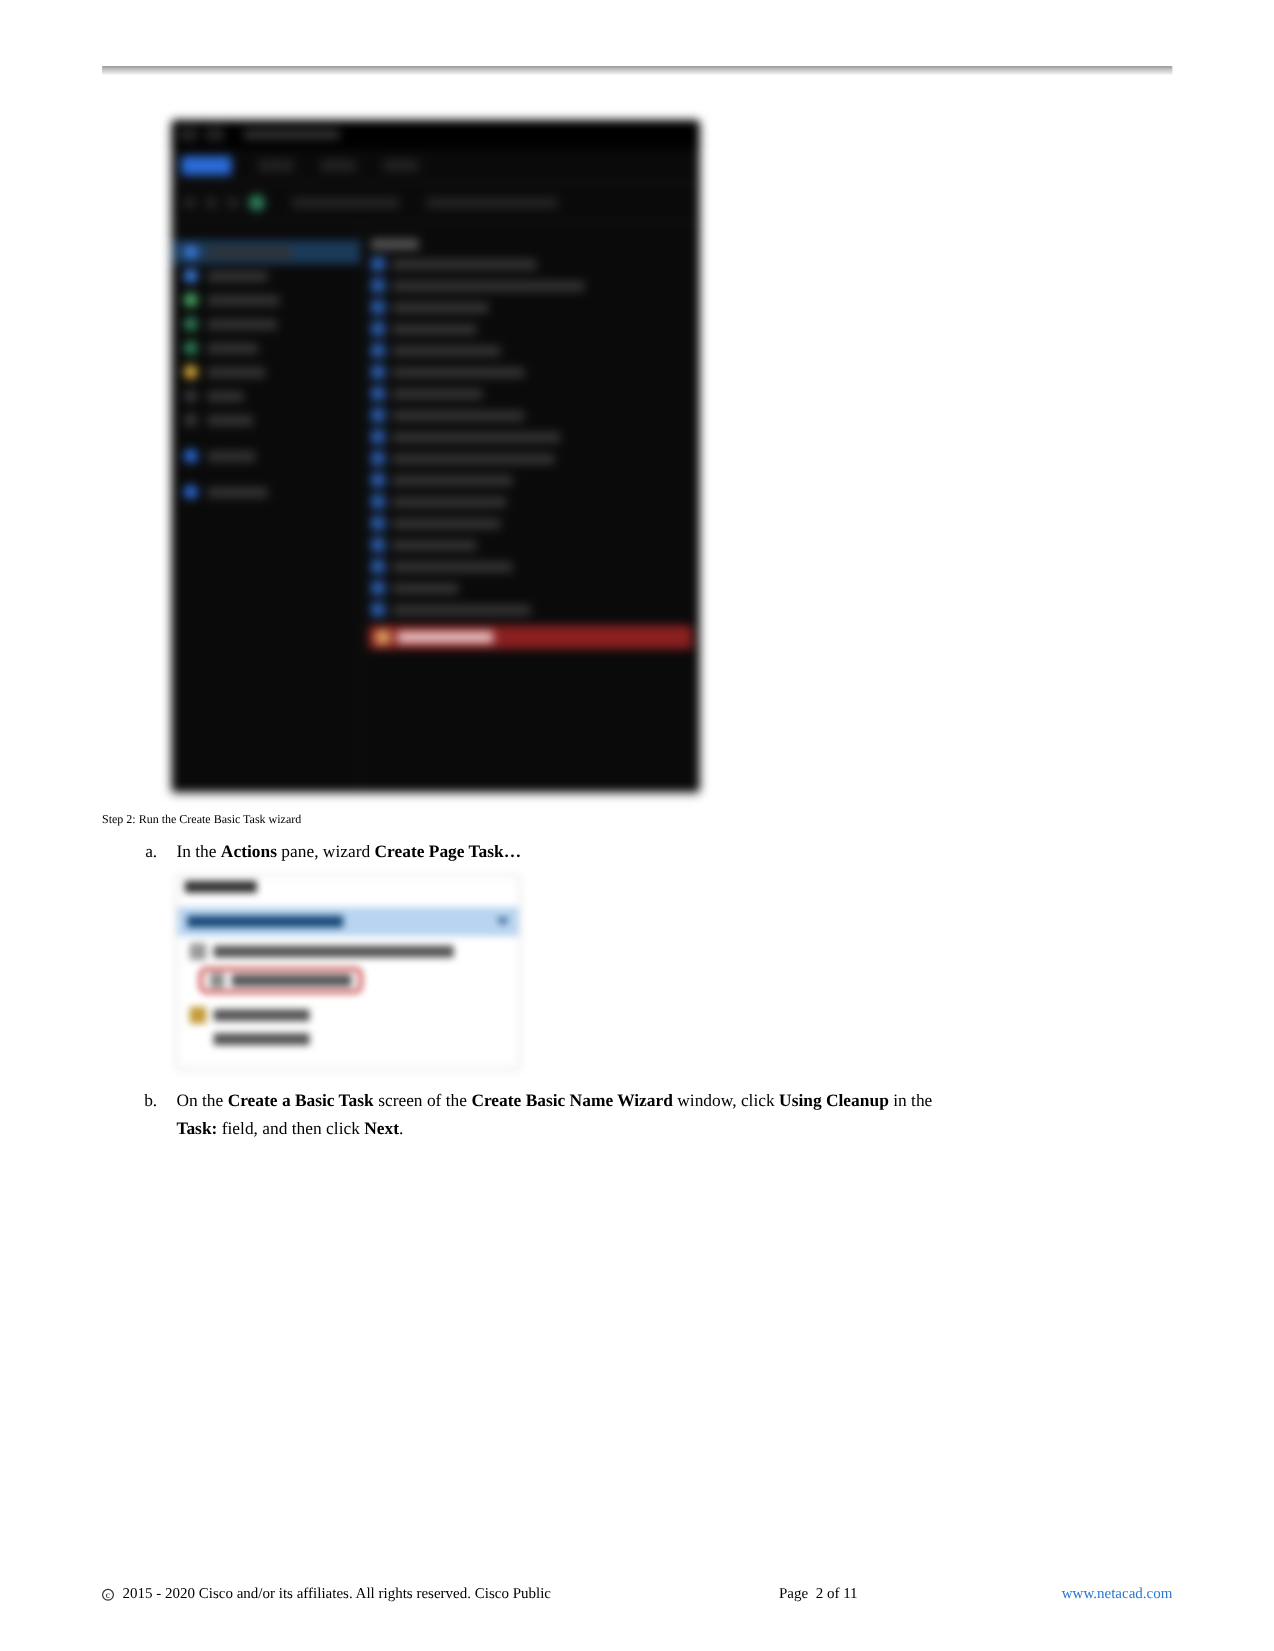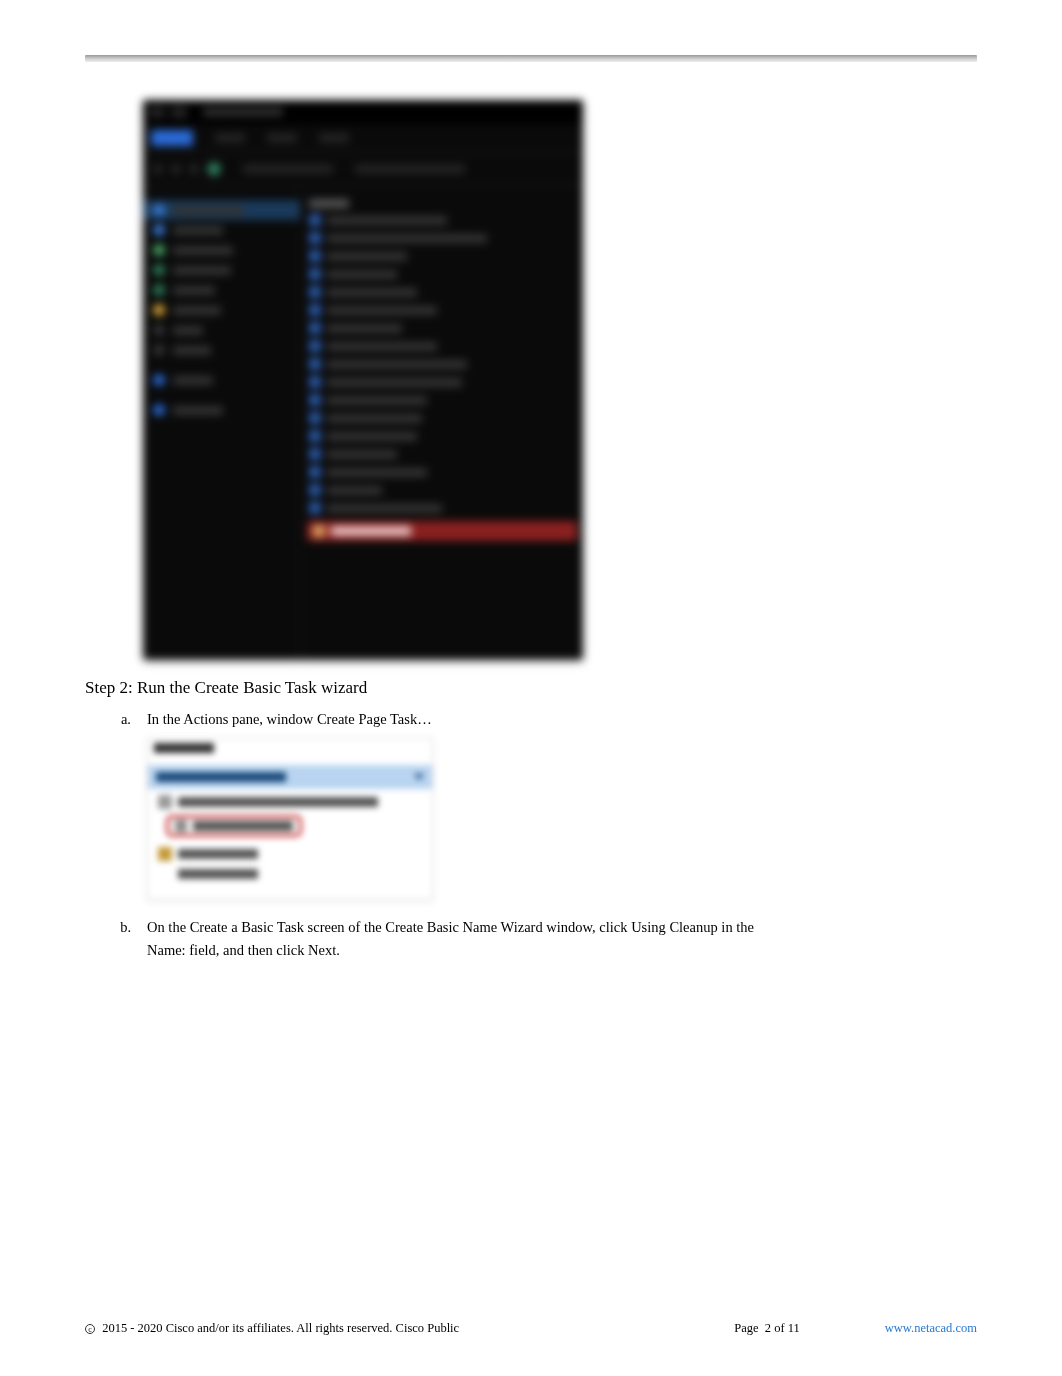--- a/index.html
+++ b/index.html
@@ -95,38 +95,38 @@
   .s1-list .row {
     display: flex;
     align-items: center;
     padding: 3px 8px;
     gap: 6px;
   }
   .s1-list .row .lic { width: 12px; height: 12px; background: #2a5aa8; }
   .s1-list .row .ltxt { height: 9px; background: #333; }
   .s1-list .highlight { background: #8a2020; border-radius: 3px; margin: 4px 6px; padding: 4px 6px;}
   .step-heading {
-    font-size: 17px;
+    font-size: 10px;
     font-weight: 400;
     margin-bottom: 10px;
   }
   .step-list {
     list-style: none;
     padding-left: 28px;
   }
   .step-list li {
     font-size: 14.5px;
     line-height: 1.55;
     margin-bottom: 6px;
     display: flex;
     gap: 16px;
   }
   .step-list .marker { width: 18px; flex: 0 0 18px; text-align: right; }
   .step-list .content { flex: 1; }
-  .bold { font-weight: 400; }
+  .bold { font-weight: 700; }
   .screenshot2 {
     width: 286px;
     height: 162px;
     margin: 8px 0 10px 0;
     background: #fff;
     border: 1px solid #e0e0e0;
     position: relative;
     filter: blur(3px);
     box-shadow: 0 1px 4px rgba(0,0,0,0.1);
   }
@@ -164,21 +164,21 @@
     right: 85px;
     display: flex;
     align-items: center;
     font-size: 12.5px;
   }
   .footer .c-icon {
     width: 10px; height: 10px; border: 1px solid #333; border-radius: 50%;
     margin-right: 4px; display: inline-block; font-size: 8px; line-height: 9px; text-align: center;
   }
   .footer .copyright { flex: 0 0 auto; }
-  .footer .page-no { flex: 1; text-align: center; padding-left: 190px; }
+  .footer .page-no { flex: 1; padding-left: 190px; }
   .footer .link { color: #2978d4; text-align: center; }
 </style>
 </head>
 <body>
 
 <div class="page">
   <div class="divider-gradient"></div>
 
   <div class="screenshot1">
     <div class="s1-titlebar">
@@ -328,21 +328,21 @@
   </div>
 
   <div class="step-heading">Step 2: Run the Create Basic Task wizard</div>
 
   <ul class="step-list">
     <li>
       <span class="marker">a.</span>
       <span class="content">
         <span>In the</span>
         <span class="bold">Actions</span>
-        <span>pane, window</span>
+        <span>pane, wizard</span>
         <span class="bold">Create Page Task…</span>
         <div class="screenshot2">
           <div class="s2-head">
               <div class="t"></div>
             </div>
           <div class="s2-sel">
             <div class="st"></div>
             <div class="tri"></div>
           </div>
           <div class="s2-row">
@@ -367,21 +367,21 @@
       <span class="marker">b.</span>
       <span class="content">
         <span>On the</span>
         <span class="bold">Create a Basic Task</span>
         <span>screen of the</span>
         <span class="bold">Create Basic Name Wizard</span>
         <span>window, click</span>
         <span class="bold">Using Cleanup</span>
         <span>in the</span>
         <br>
-        <span class="bold">Name:</span>
+        <span class="bold">Task:</span>
         <span>field, and then click</span>
         <span class="bold">Next</span><span>.</span>
       </span>
     </li>
   </ul>
 
   <div class="footer">
     <span class="copyright">
       <span class="c-icon">c</span>
       <span>2015 - 2020 Cisco and/or its affiliates. All rights reserved. Cisco Public</span>

